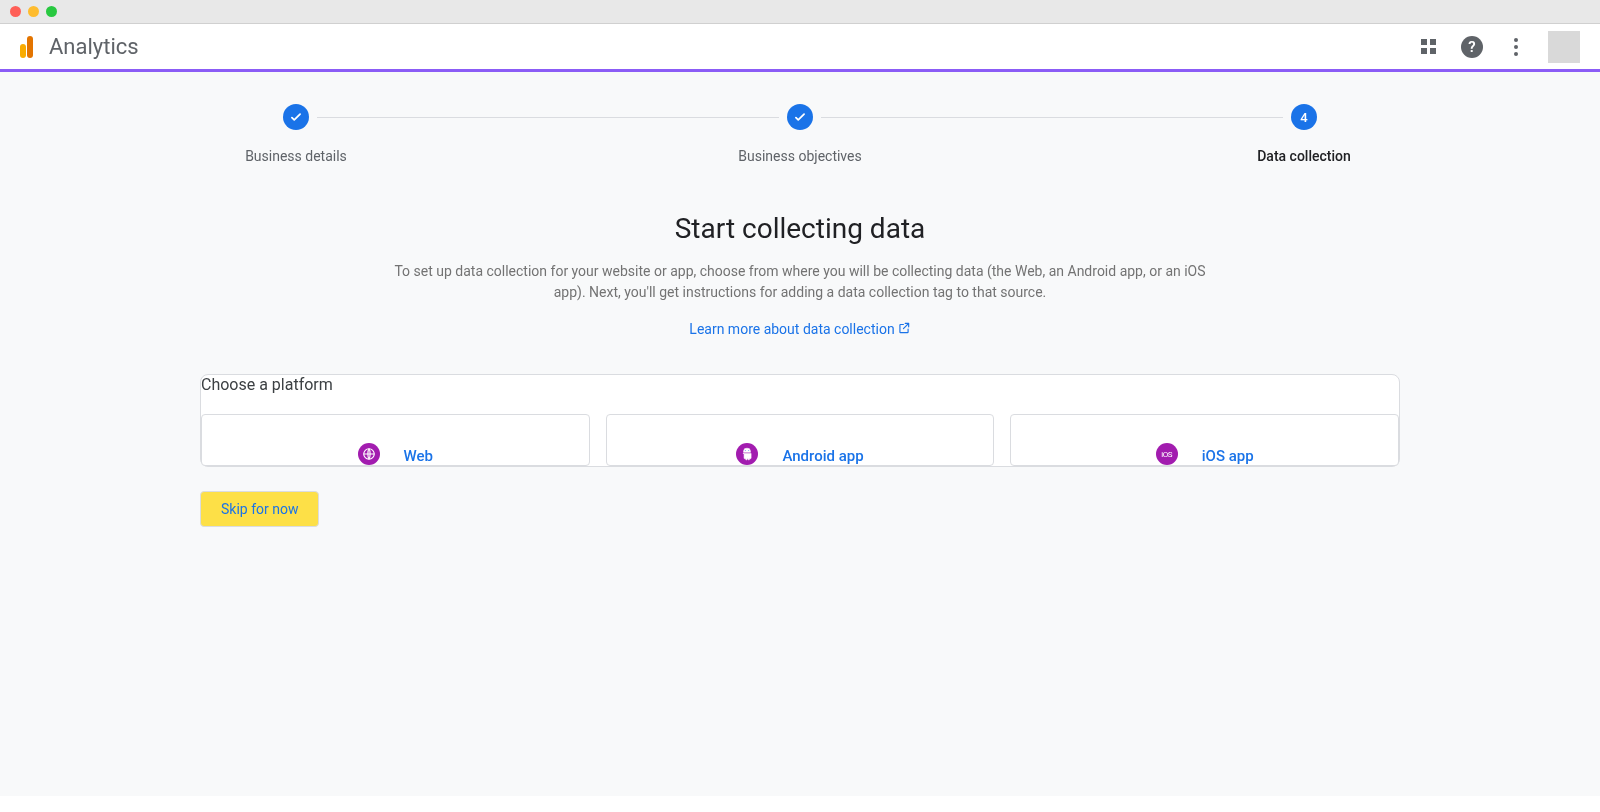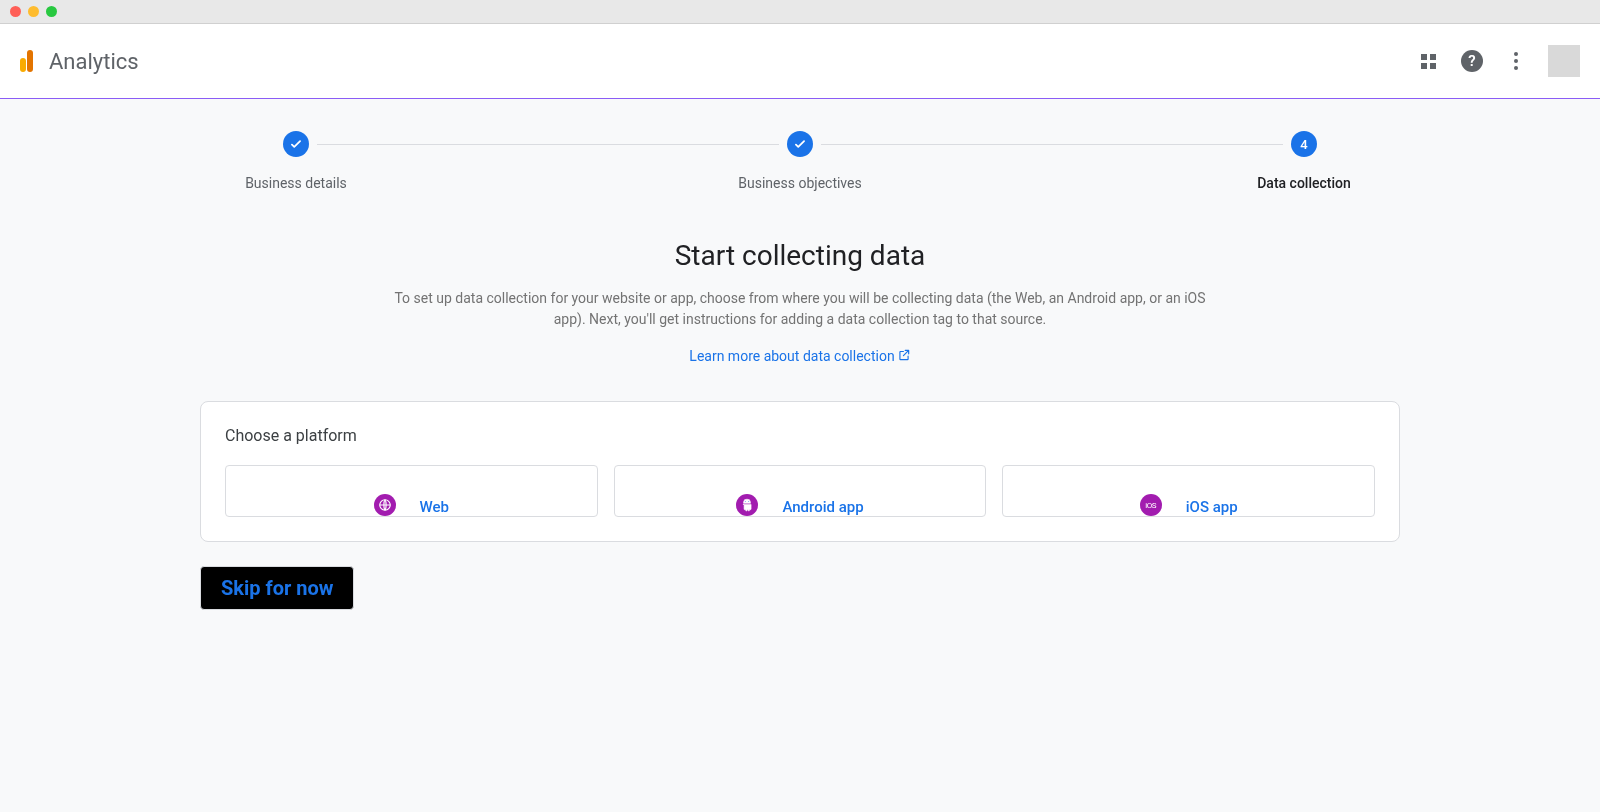--- a/index.html
+++ b/index.html
@@ -30,25 +30,25 @@
       width: 11px;
       height: 11px;
       border-radius: 50%;
     }
     .traffic-red { background: #ff5f57; }
     .traffic-yellow { background: #febc2e; }
     .traffic-green { background: #28c840; }
 
     
     .appbar {
-      height: 75px;
+      height: 48px;
       display: flex;
       align-items: center;
       padding: 0 20px;
-      border-bottom: 1px solid #8b5cf6;
+      border-bottom: 3px solid #8b5cf6;
       background: #fff;
     }
     .logo {
       display: flex;
       align-items: flex-end;
       gap: 1px;
       margin-right: 16px;
     }
     .logo-bar {
       width: 6px;
@@ -218,21 +218,20 @@
     }
     .ext-icon {
       display: inline-block;
     }
 
     
     .card {
       background: #fff;
       border: 1px solid #dadce0;
       border-radius: 8px;
-      padding: 24px;
       margin-bottom: 24px;
     }
     .card-title {
       font-size: 16px;
       color: #3c4043;
       margin-bottom: 20px;
       font-weight: 400;
     }
     .platform-row {
       display: flex;
@@ -265,24 +264,24 @@
       color: #fff;
       font-weight: 400;
       flex-shrink: 0;
     }
 
     
     .skip-btn {
       display: inline-block;
       border: 1px solid #dadce0;
       border-radius: 4px;
-      background: #000000;
+      background: #fde047;
       color: #1a73e8;
-      font-size: 20px;
-      font-weight: 700;
+      font-size: 14px;
+      font-weight: 400;
       padding: 9px 20px;
       cursor: pointer;
     }
   </style>
 </head>
 <body>
 
 <div class="window-chrome">
   <div class="traffic-light traffic-red"></div>
   <div class="traffic-light traffic-yellow"></div>

